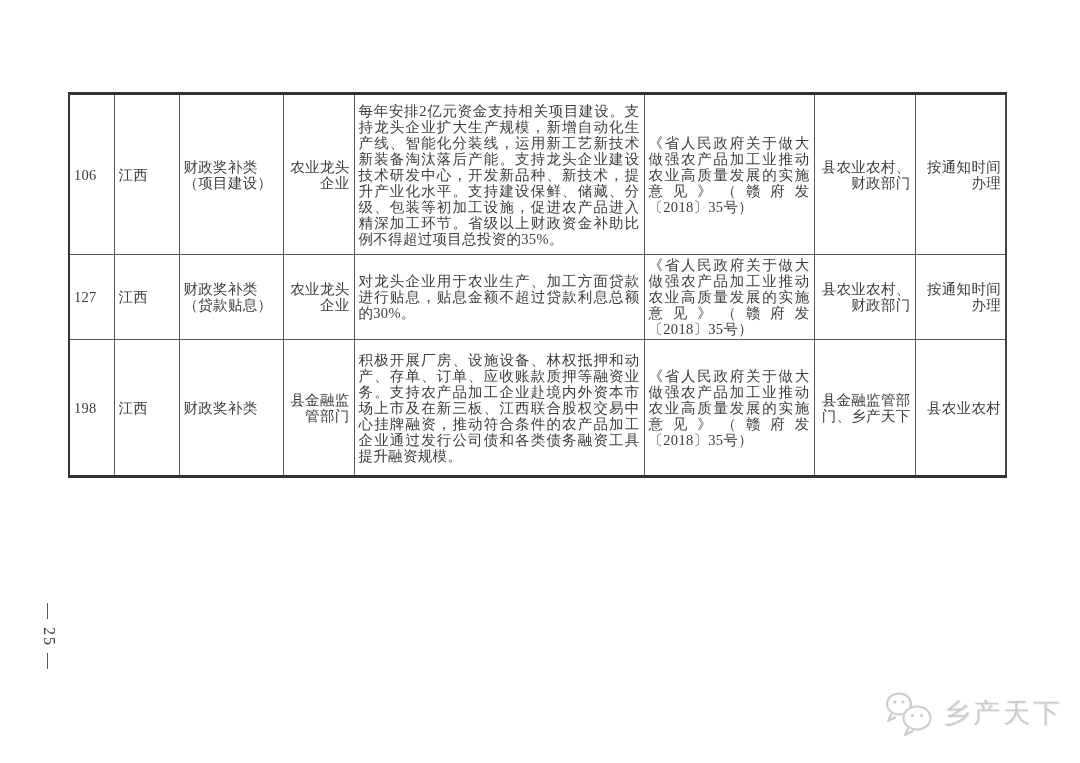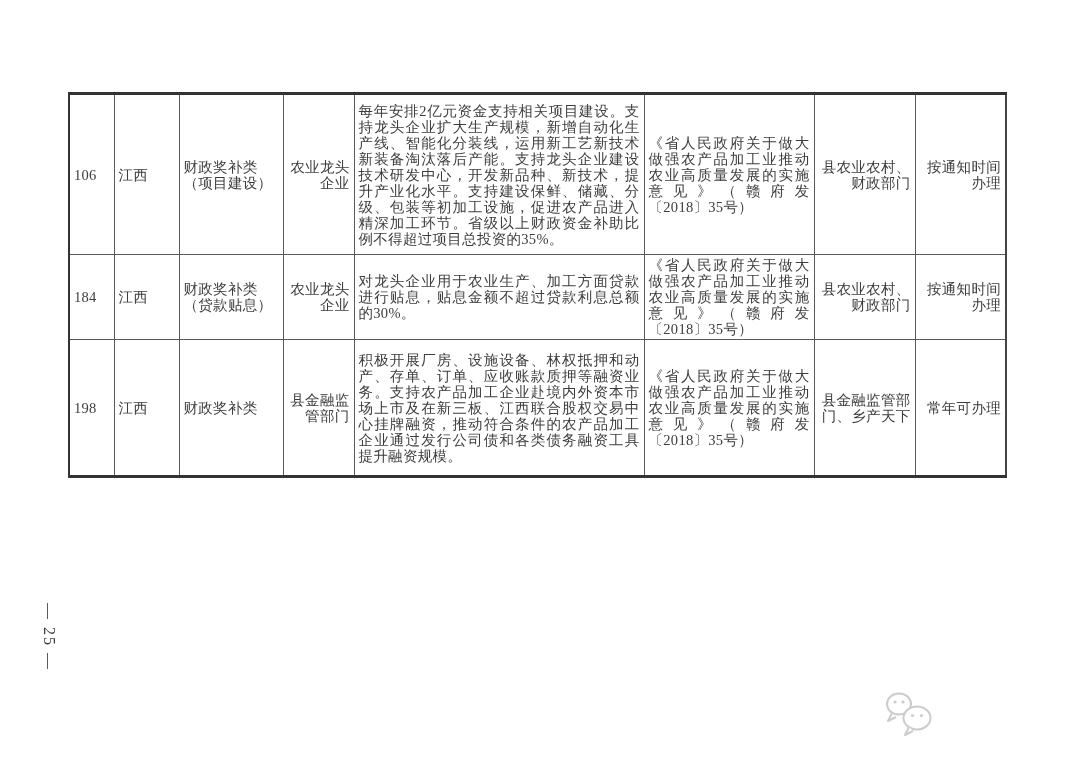--- a/index.html
+++ b/index.html
@@ -96,52 +96,53 @@
         <td class="c num">106</td>
         <td class="c">江西</td>
         <td class="c">财政奖补类（项目建设）</td>
         <td class="l">农业龙头企业</td>
         <td class="j">每年安排2亿元资金支持相关项目建设。支持龙头企业扩大生产规模，新增自动化生产线、智能化分装线，运用新工艺新技术新装备淘汰落后产能。支持龙头企业建设技术研发中心，开发新品种、新技术，提升产业化水平。支持建设保鲜、储藏、分级、包装等初加工设施，促进农产品进入精深加工环节。省级以上财政资金补助比例不得超过项目总投资的35%。</td>
         <td class="j">《省人民政府关于做大做强农产品加工业推动农业高质量发展的实施意见》（赣府发〔2018〕35号）</td>
         <td class="l">县农业农村、财政部门</td>
         <td class="l">按通知时间办理</td>
       </tr>
       <tr class="r2">
-        <td class="c num">184</td>
+        <td class="c num">127</td>
         <td class="c">江西</td>
         <td class="c">财政奖补类（贷款贴息）</td>
         <td class="l">农业龙头企业</td>
         <td class="j">对龙头企业用于农业生产、加工方面贷款进行贴息，贴息金额不超过贷款利息总额的30%。</td>
         <td class="j">《省人民政府关于做大做强农产品加工业推动农业高质量发展的实施意见》（赣府发〔2018〕35号）</td>
         <td class="l">县农业农村、财政部门</td>
         <td class="l">按通知时间办理</td>
       </tr>
       <tr class="r3">
         <td class="c num">198</td>
         <td class="c">江西</td>
         <td class="c">财政奖补类</td>
         <td class="l">县金融监管部门</td>
         <td class="j">积极开展厂房、设施设备、林权抵押和动产、存单、订单、应收账款质押等融资业务。支持农产品加工企业赴境内外资本市场上市及在新三板、江西联合股权交易中心挂牌融资，推动符合条件的农产品加工企业通过发行公司债和各类债务融资工具提升融资规模。</td>
         <td class="j">《省人民政府关于做大做强农产品加工业推动农业高质量发展的实施意见》（赣府发〔2018〕35号）</td>
         <td class="l">县金融监管部门、乡产天下</td>
-        <td class="l">常年可办理</td>
+        <td class="l">县农业农村</td>
       </tr>
     </tbody>
   </table>
 
   <div class="page-number">— 25 —</div>
 
   <div class="watermark">
     <svg width="54" height="46" viewBox="0 0 54 46">
       <g fill="none" stroke="#cccccc" stroke-width="2">
         <ellipse cx="17" cy="14" rx="12" ry="10.5" fill="#ffffff"></ellipse>
         <path d="M10 23 L6 31 L14 27" fill="#ffffff" stroke-linejoin="round"></path>
         <circle cx="13" cy="12" r="1.6" fill="#cccccc" stroke="none"></circle>
         <circle cx="21" cy="12" r="1.6" fill="#cccccc" stroke="none"></circle>
         <ellipse cx="35" cy="28" rx="13.5" ry="11.5" fill="#ffffff"></ellipse>
         <path d="M27 37 L23 45 L31 41" fill="#ffffff" stroke-linejoin="round"></path>
         <circle cx="30.5" cy="25.5" r="1.6" fill="#cccccc" stroke="none"></circle>
         <circle cx="39.5" cy="25.5" r="1.6" fill="#cccccc" stroke="none"></circle>
       </g>
     </svg>
+    <span class="brand-text">乡产天下</span>
   </div>
 
 </div>
 
 </body></html>

